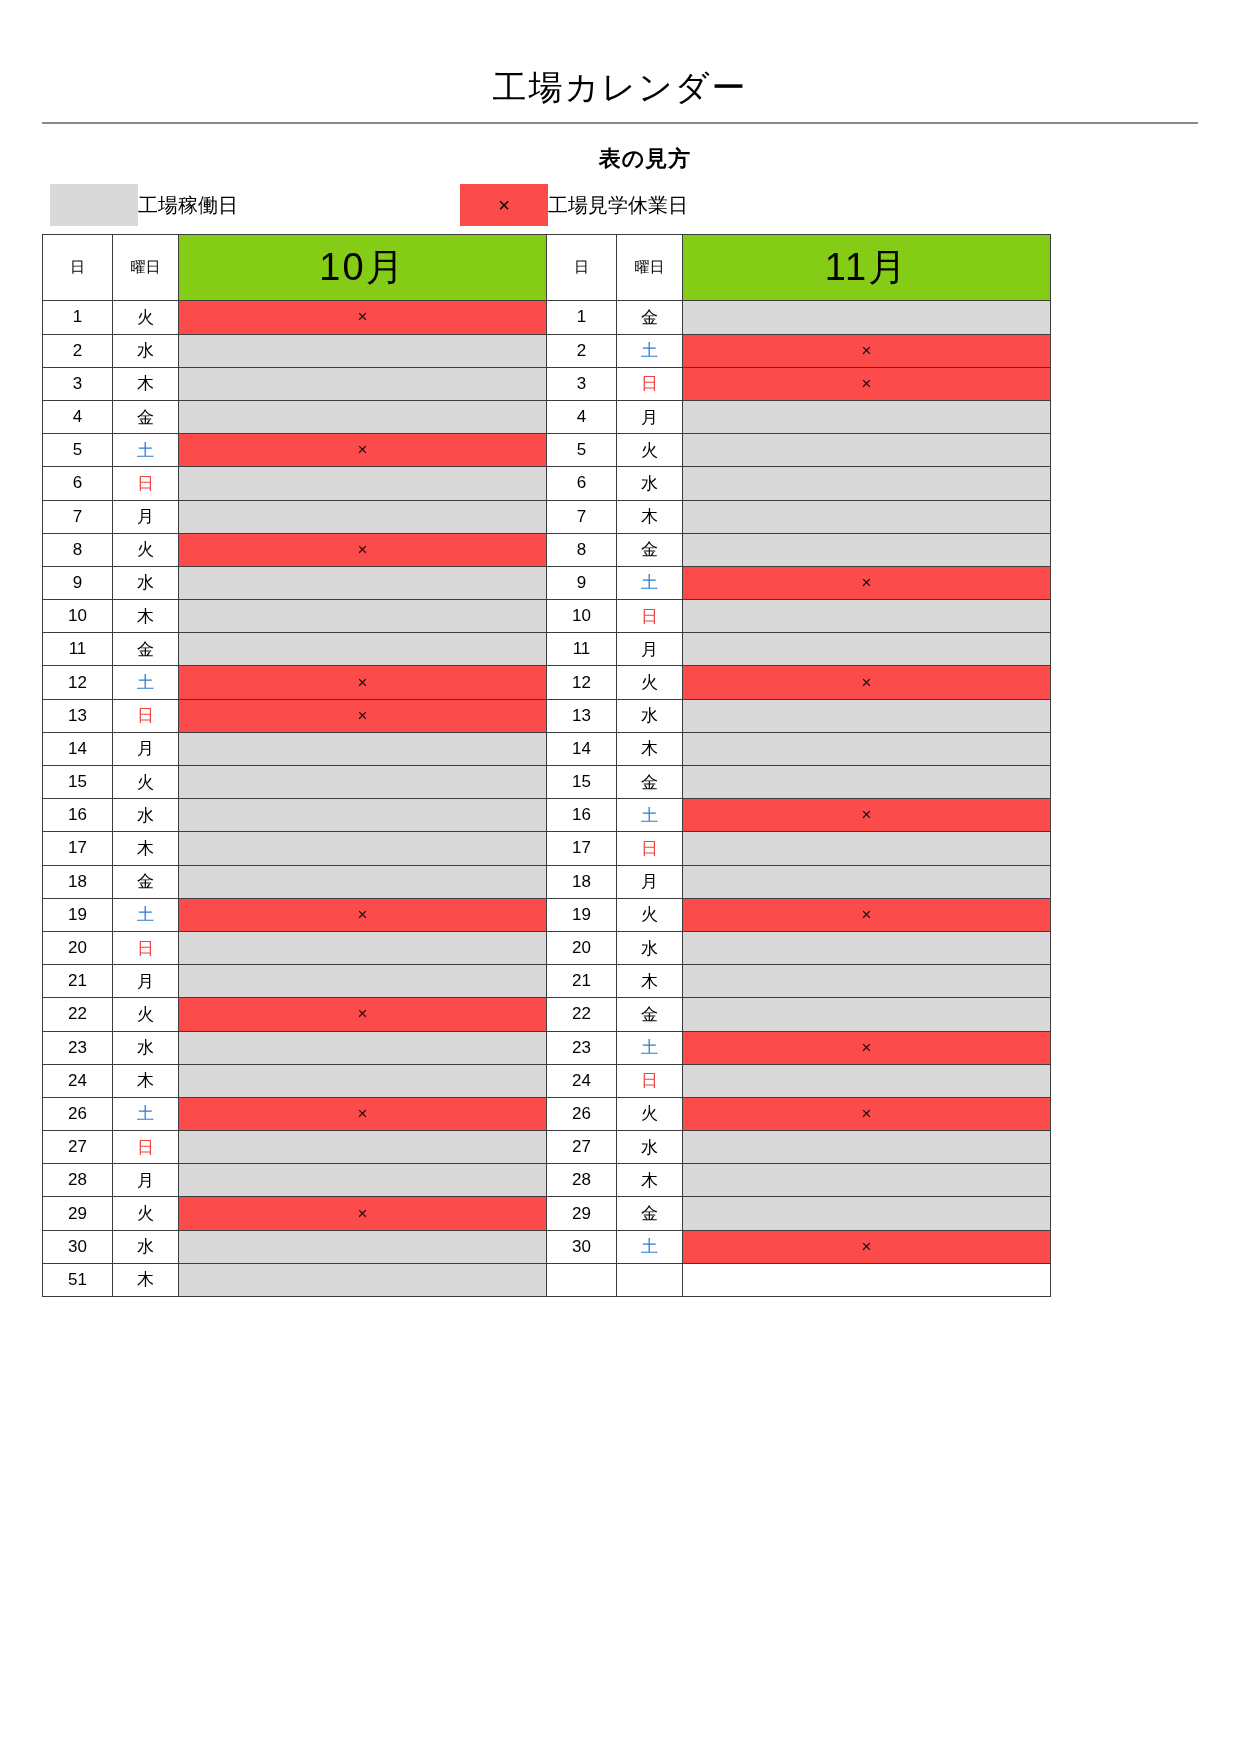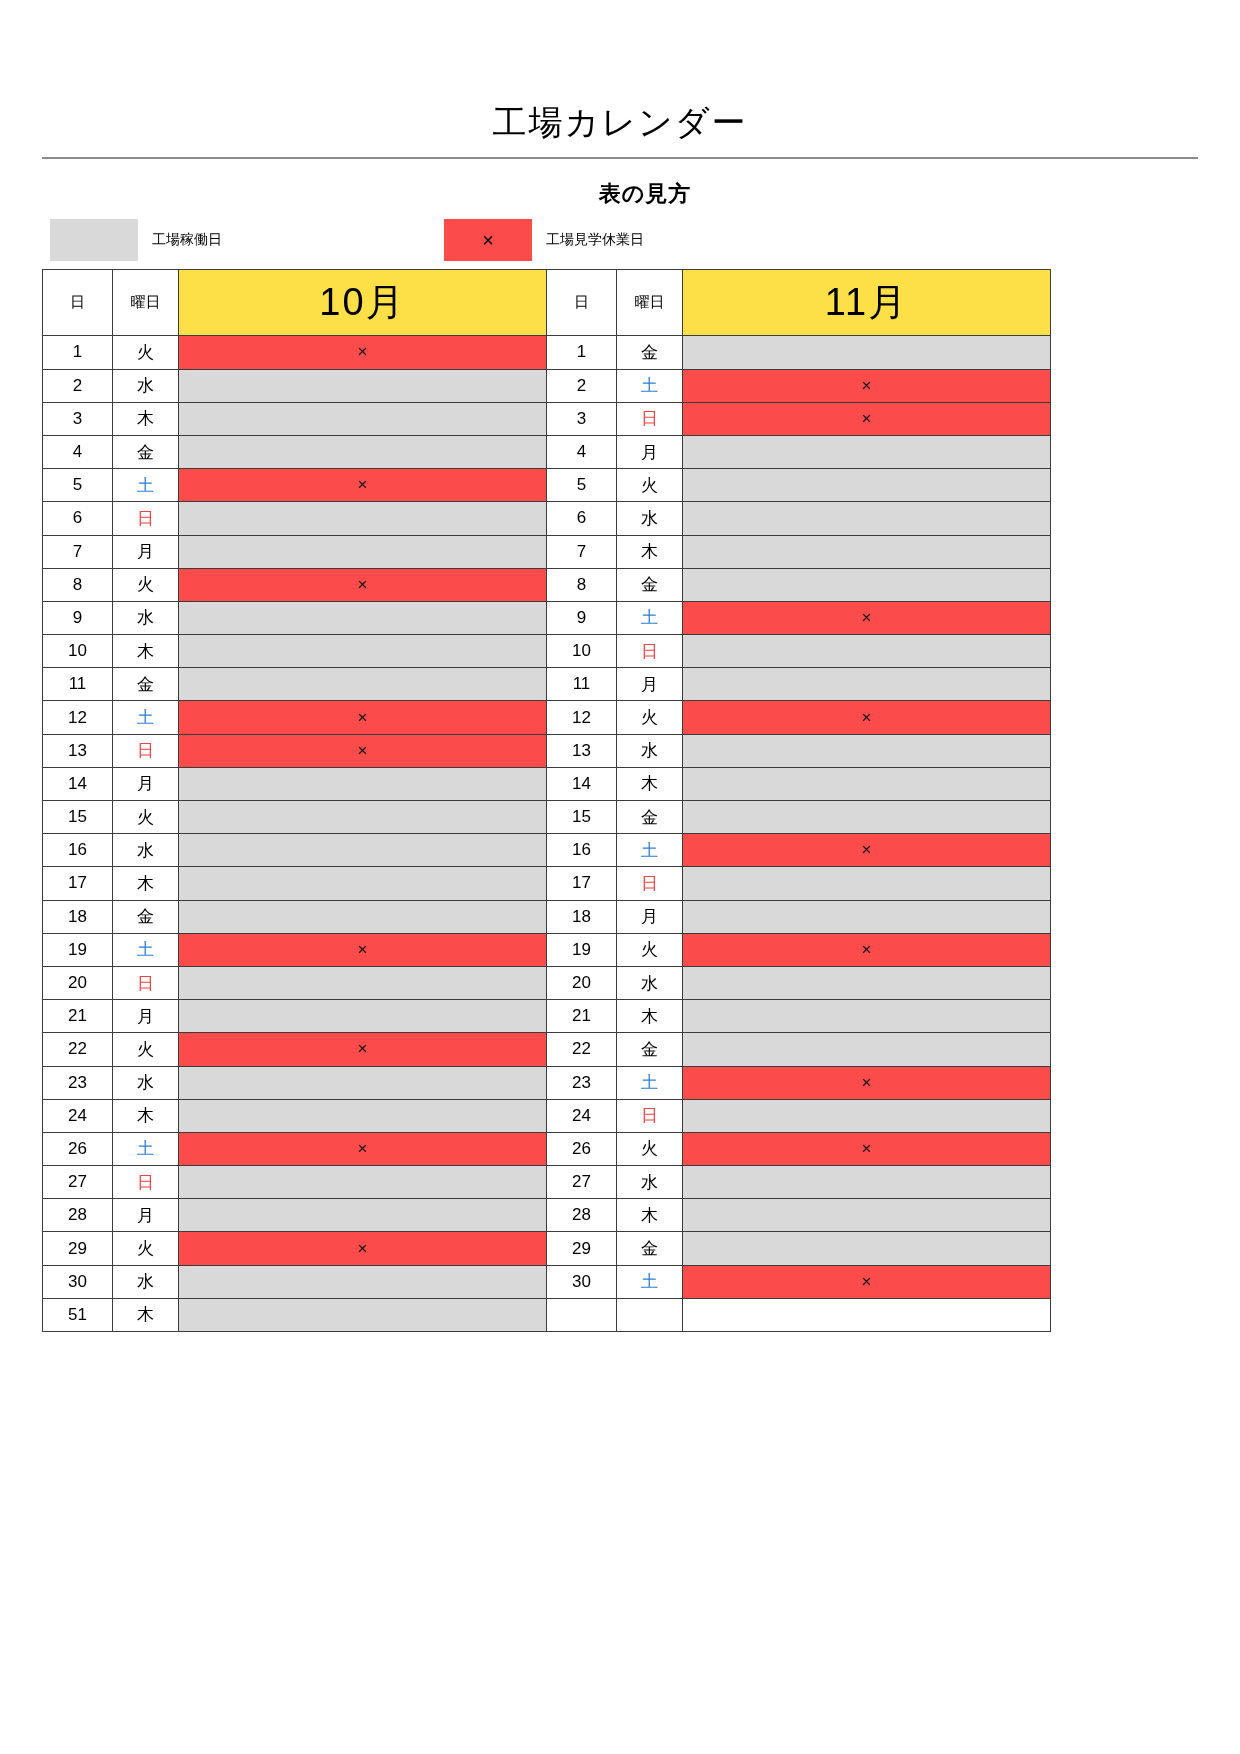--- a/index.html
+++ b/index.html
@@ -6,21 +6,21 @@
   html, body {
     margin: 0; padding: 0;
     width: 1240px; height: 1754px;
     background: #ffffff;
     font-family: "Liberation Sans", "DejaVu Sans", sans-serif;
     color: #000000;
   }
   .page { position: relative; width: 1240px; height: 1754px; padding: 0; }
 
   
-  .title-wrap { padding-top: 104px; text-align: center; }
+  .title-wrap { padding-top: 69px; text-align: center; }
   .title {
     font-size: 34px; font-weight: 400; letter-spacing: 2px;
     line-height: 1.1; color: #000;
   }
   .title-rule {
     margin: 16px 42px 0 42px;
     border-bottom: 2px solid #8a8a8a;
   }
 
   
@@ -34,21 +34,21 @@
   }
   .legend-swatch {
     width: 88px; height: 42px;
     display: flex; align-items: center; justify-content: center;
     font-size: 20px; color: #000;
   }
   .legend-swatch.work { background: #d9d9d9; }
   .legend-swatch.closed { background: #fb4b4b; }
   .legend-label {
     display: flex; align-items: center;
-    padding-left: 14px; font-size: 14px; white-space: nowrap;
+    font-size: 20px; white-space: nowrap;
   }
   .legend-spacer { width: 222px; }
 
   
   .cal-wrap { margin: 8px 0 0 42px; width: 1008px; }
   table.cal {
     border-collapse: collapse;
     table-layout: fixed;
     width: 1008px;
   }
@@ -66,21 +66,21 @@
   thead th.hdr-small {
     height: 66px;
     font-size: 15px;
     background: #fff;
   }
   thead th.hdr-month {
     height: 66px;
     font-size: 38px;
     font-weight: 400;
     letter-spacing: 2px;
-    background: #fde047;
+    background: #84cc16;
   }
 
   tbody td { height: 33.2px; font-size: 17px; background: #fff; }
   tbody td.day { font-size: 17px; }
   tbody td.dow { font-size: 17px; }
   tbody td.dow.sat { color: #2f7fd0; }
   tbody td.dow.sun { color: #ef4444; }
   tbody td.mark { background: #d9d9d9; }
   tbody td.mark.closed { background: #fb4b4b; color: #111; font-size: 17px; }
   tbody td.mark.blank { background: #ffffff; }

